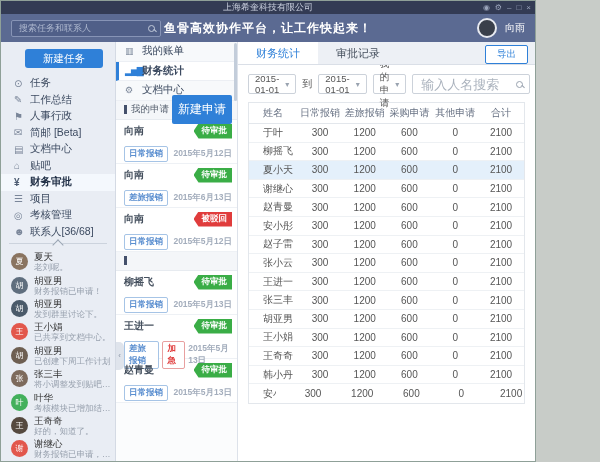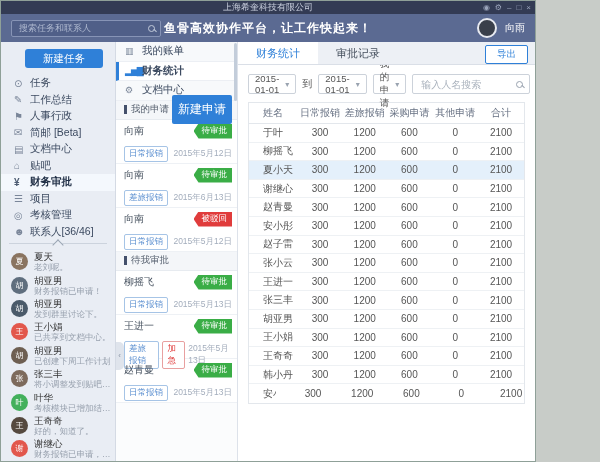--- a/index.html
+++ b/index.html
@@ -45,21 +45,21 @@
 
   
   .mtab-row{display:flex;align-items:center;height:19.5px;padding-left:9px;font-size:10.5px;color:#3c4a60;background:#f7f9fb;border-bottom:1px solid #eceff4;cursor:pointer;}
   .mtab-row.active{background:#fff;border-left:3px solid #2f80d8;padding-left:6px;font-weight:bold;}
   .mtab-row .mi{width:17px;font-size:9px;color:#7a8699;letter-spacing:-1px;}
   .mtab-row.active .mi{color:#2f80d8;}
   .msec{display:flex;align-items:center;height:19px;padding:0 5px 0 8px;background:#f4f6f9;border-bottom:1px solid #e7ebf0;}
   .msec .tick{width:3px;height:9px;background:#44506b;margin-right:4px;}
   .msec .st{font-size:9.5px;color:#555f6e;flex:1;}
   .msec .sbtn{background:#2f80d8;color:#fff;border:none;border-radius:2px;font-size:12px;padding:6px 6px;font-family:inherit;cursor:pointer;}
-  .card{background:#fff;border-bottom:1px solid #eef1f5;padding:4px 5px 4px 8px;height:44px;cursor:pointer;}
+  .card{background:#fff;border-bottom:1px solid #eef1f5;padding:4px 5px 4px 8px;height:44px;cursor:pointer;font-weight:bold;}
   .c-top{display:flex;align-items:center;justify-content:space-between;}
   .card .nm{font-size:10px;color:#45505e;}
   .badge{font-size:8.5px;color:#fff;padding:1.5px 5px 1.5px 8px;clip-path:polygon(5px 0,100% 0,100% 100%,5px 100%,0 50%);}
   .badge.green{background:#3aad46;}
   .badge.red{background:#e03c3c;}
   .c-bot{display:flex;align-items:center;gap:3px;margin-top:7px;}
   .tag{font-size:8.5px;color:#5b8fd0;border:1px solid #a6c4e6;border-radius:2px;padding:1px 4px;background:#fff;}
   .tag.urgent{color:#e03c3c;border-color:#e8a0a0;}
   .c-date{margin-left:auto;font-size:8.5px;color:#a3adbc;}
   .mid-scroll{position:absolute;top:1px;right:0;width:3px;height:58px;background:#c3cdda;border-radius:2px;}
@@ -70,21 +70,21 @@
   .mtab{padding:0 18px;font-size:11px;color:#46505e;line-height:23px;cursor:pointer;}
   .mtab.active{background:#fff;color:#2f80d8;}
   .export-btn{position:absolute;right:7px;top:3px;background:#fff;border:1px solid #2f80d8;color:#2f80d8;font-size:9.5px;border-radius:2px;padding:2px 11px;font-family:inherit;cursor:pointer;}
   .filters{display:flex;align-items:center;gap:6px;padding:9px 10px 8px;}
   .selbox{display:flex;align-items:center;justify-content:space-between;border:1px solid #ccd2da;border-radius:2px;height:20px;padding:0 6px;font-size:9.5px;color:#555;background:#fff;cursor:pointer;}
   .selbox .caret{color:#9aa3b0;font-size:8px;margin-left:6px;}
   .w-date{width:88px;}
   .w-scope{width:92px;}
   .tolabel{font-size:10px;color:#555;}
   .fsearch{margin-left:auto;width:118px;height:20px;border:1px solid #ccd2da;border-radius:2px;display:flex;align-items:center;padding:0 6px;}
-  .fsearch input{flex:1;border:none;outline:none;font-size:10px;color:#555;font-family:inherit;min-width:0;}
+  .fsearch input{flex:1;border:none;outline:none;font-size:13px;color:#555;font-family:inherit;min-width:0;}
   .fsearch input::placeholder{color:#aab2bd;}
   .fsearch .mag{border-color:#9aa3b0;}
   .fsearch .mag::after{background:#9aa3b0;}
 
   .tbl{margin:0 10px;border:1px solid #e3e7ec;font-size:10px;color:#555;}
   .trow{display:grid;grid-template-columns:1.05fr 1fr 0.95fr 1fr 1fr 1fr;align-items:center;height:18.6px;border-bottom:1px solid #eef1f4;}
   .trow:last-child{border-bottom:none;gap:24px;}
   .trow.head{color:#667082;height:21px;border-bottom:1px solid #e3e7ec;}
   .trow .cell{text-align:center;overflow:hidden;white-space:nowrap;}
   .trow .cell.name{text-align:left;padding-left:14px;}
@@ -154,21 +154,21 @@
           <div class="menu-item">
             <span class="mi">☰</span>
             <span class="ml">项目</span>
           </div>
           <div class="menu-item">
             <span class="mi">◎</span>
             <span class="ml">考核管理</span>
           </div>
           <div class="menu-item">
             <span class="mi">☻</span>
-            <span class="ml">联系人[36/46]</span>
+            <span class="ml">联系人[36/68]</span>
           </div>
         </div>
       <div class="contacts-divider"></div>
       <div>
           <div class="contact">
             <span class="c-av" style="background: rgb(138, 116, 96);">夏</span>
             <div class="c-txt">
               <div class="c-nm">夏天</div>
               <div class="c-msg">老刘呢。</div>
             </div>
@@ -279,21 +279,20 @@
               <span class="nm">向南</span>
               <span class="badge red">被驳回</span>
             </div>
             <div class="c-bot">
               <span class="tag">日常报销</span>
               <span class="c-date">2015年5月12日</span>
             </div>
           </div>
           <div class="msec">
             <span class="tick"></span>
-            <span class="st">待我审批</span>
           </div>
           <div class="card">
             <div class="c-top">
               <span class="nm">柳摇飞</span>
               <span class="badge green">待审批</span>
             </div>
             <div class="c-bot">
               <span class="tag">日常报销</span>
               <span class="c-date">2015年5月13日</span>
             </div>

